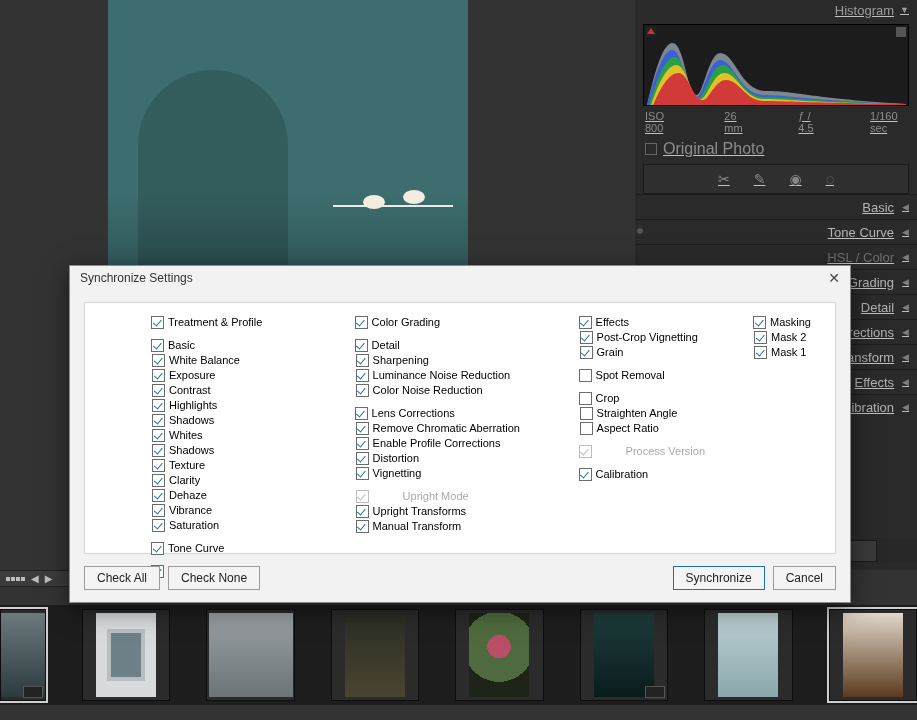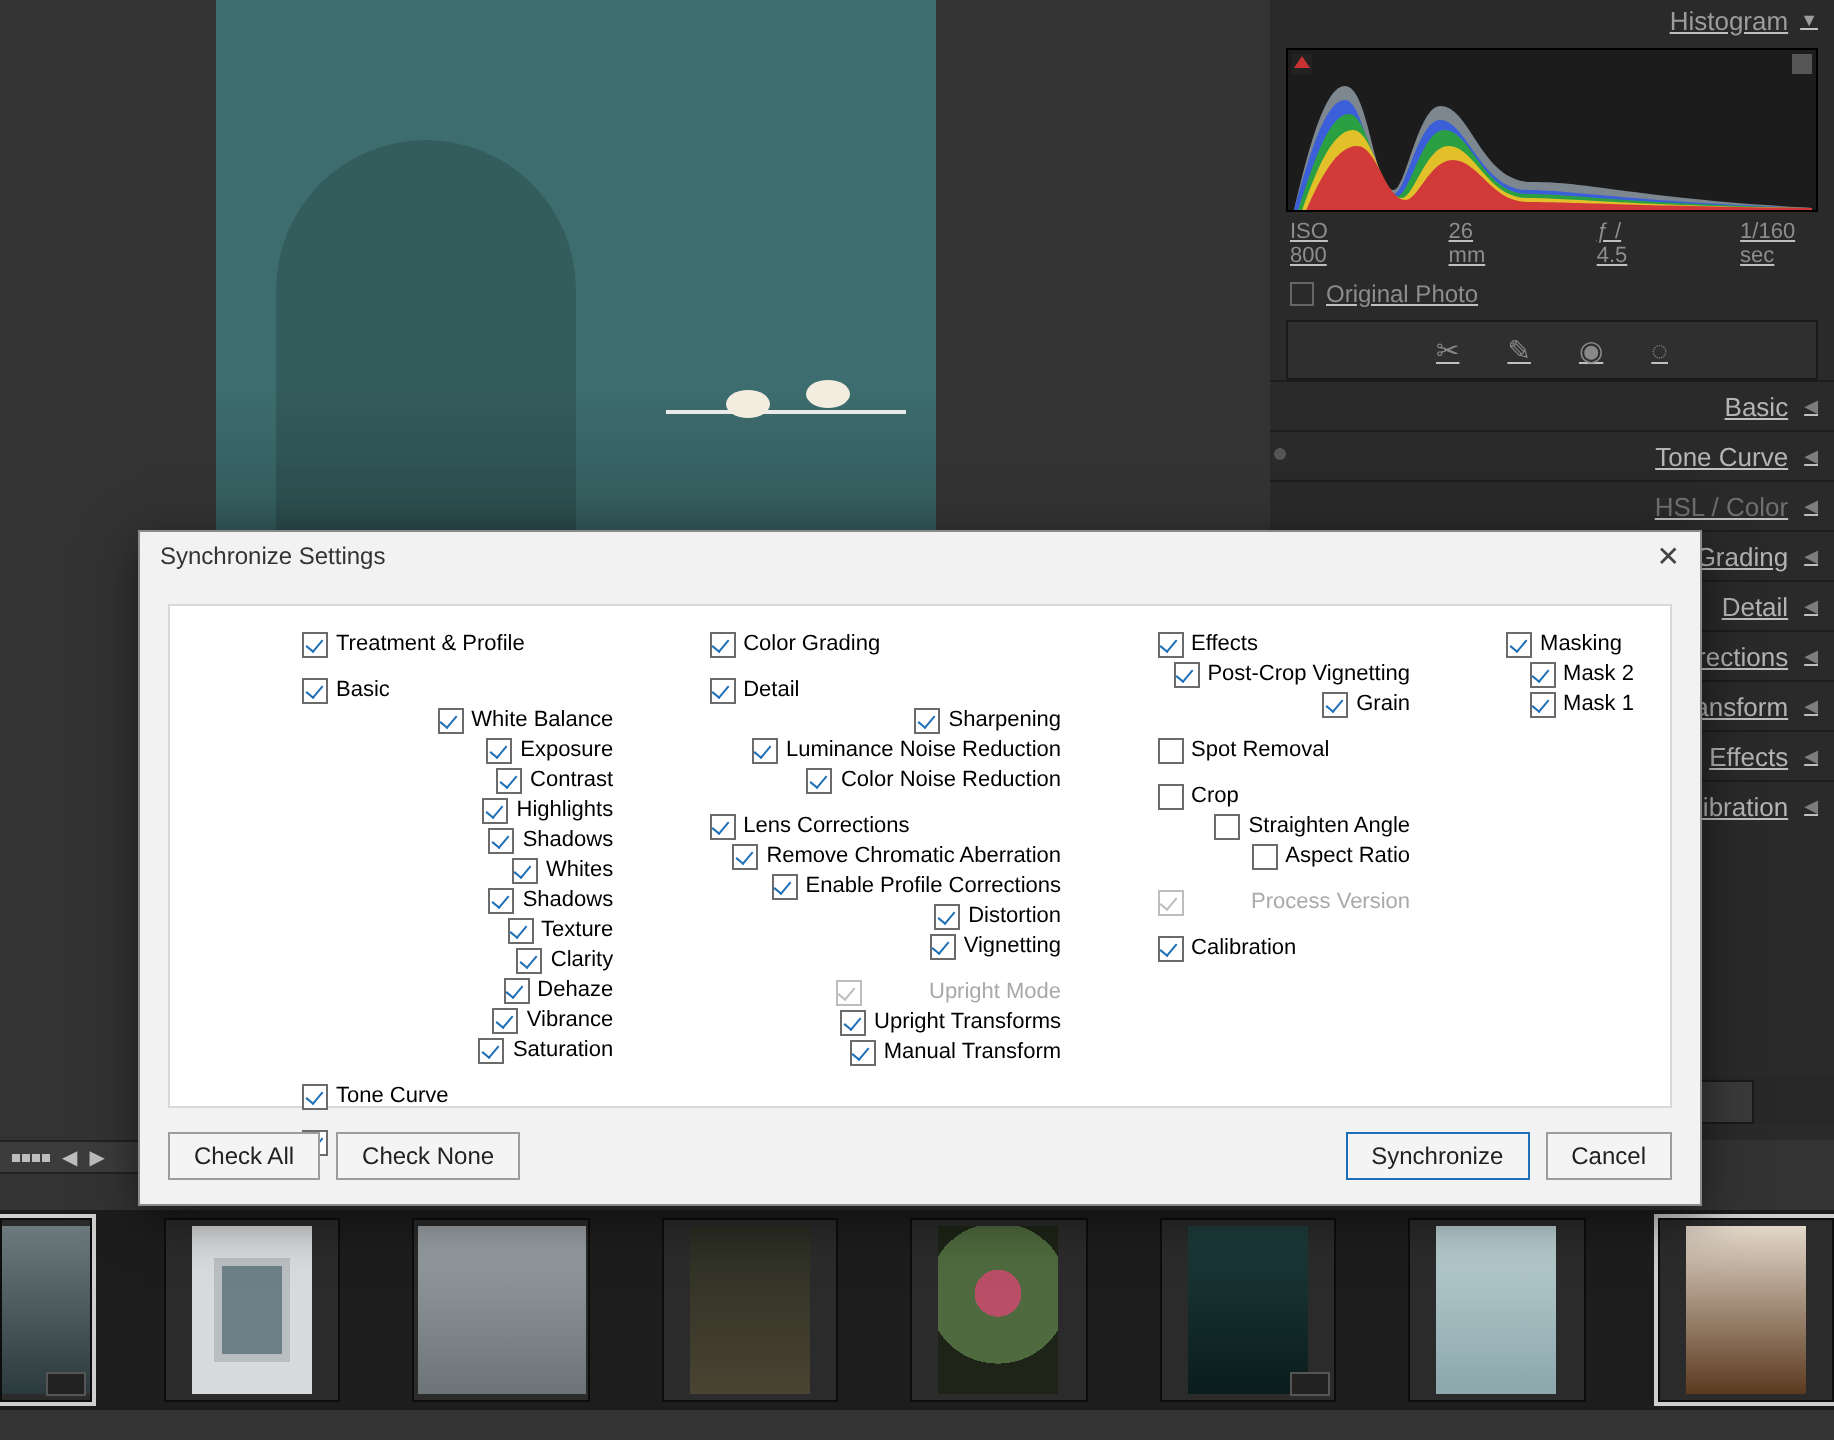--- a/index.html
+++ b/index.html
@@ -62,21 +62,21 @@
   background:#1c1c1c;
   position:relative;
   border:1px solid #000;
 }
 .histogram-box .clip-l {position:absolute;left:2px;top:2px;width:10px;height:10px;background:#222;}
 .histogram-box .clip-l::after{content:"";position:absolute;left:1px;top:1px;border-left:4px solid transparent;border-right:4px solid transparent;border-bottom:6px solid #c83232;}
 .histogram-box .clip-r {position:absolute;right:2px;top:2px;width:10px;height:10px;background:#555;}
 
 .hist-svg{position:absolute;left:0;bottom:0;width:100%;height:100%;}
 .hist-meta{display:flex;justify-content:space-between;margin:4px 10px 0 10px;color:#8d8d8d;font-size:11px;gap:48px;}
-.orig-row{margin:6px 10px;display:flex;align-items:center;color:#8d8d8d;font-size:12px;}
+.orig-row{margin:6px 10px;display:flex;align-items:center;color:#8d8d8d;font-size:16px;}
 .orig-row .chk{width:10px;height:10px;border:1px solid #666;margin-right:6px;}
 .tool-row{
   margin:6px 8px 0 8px;
   height:28px;
   background:#2f2f2f;
   border:1px solid #1a1a1a;
   display:flex;justify-content:center;align-items:center;gap:24px;
   color:#888;
 }
 .tool-row span{font-size:14px;}
@@ -154,21 +154,21 @@
 .dlg-close{font-size:14px;color:#444;cursor:pointer;}
 .dlg-body{
   position:absolute;left:14px;right:14px;top:36px;bottom:48px;
   background:#fff;border:1px solid #d8d8d8;
   padding:12px 18px 8px 18px;
   display:flex;
 }
 .col{flex:1 1 0;font-size:11px;color:#000;}
 .col .group{margin-bottom:8px;}
 .chk-row{display:flex;align-items:center;height:15px;line-height:15px;white-space:nowrap;padding-left:48px;}
-.chk-row.sub{margin-left:1px;justify-content:flex-end;}
+.chk-row.sub{margin-left:1px;}
 .chk-box{
   width:11px;height:11px;border:1px solid #6b6b6b;margin-right:4px;
   display:inline-flex;align-items:center;justify-content:center;
   background:#fff;flex:none;
 }
 .chk-box.checked::after{
   content:"";
   width:7px;height:4px;border-left:1.5px solid #1e6fb8;border-bottom:1.5px solid #1e6fb8;
   transform:rotate(-50deg) translate(0px,-1px);
 }

